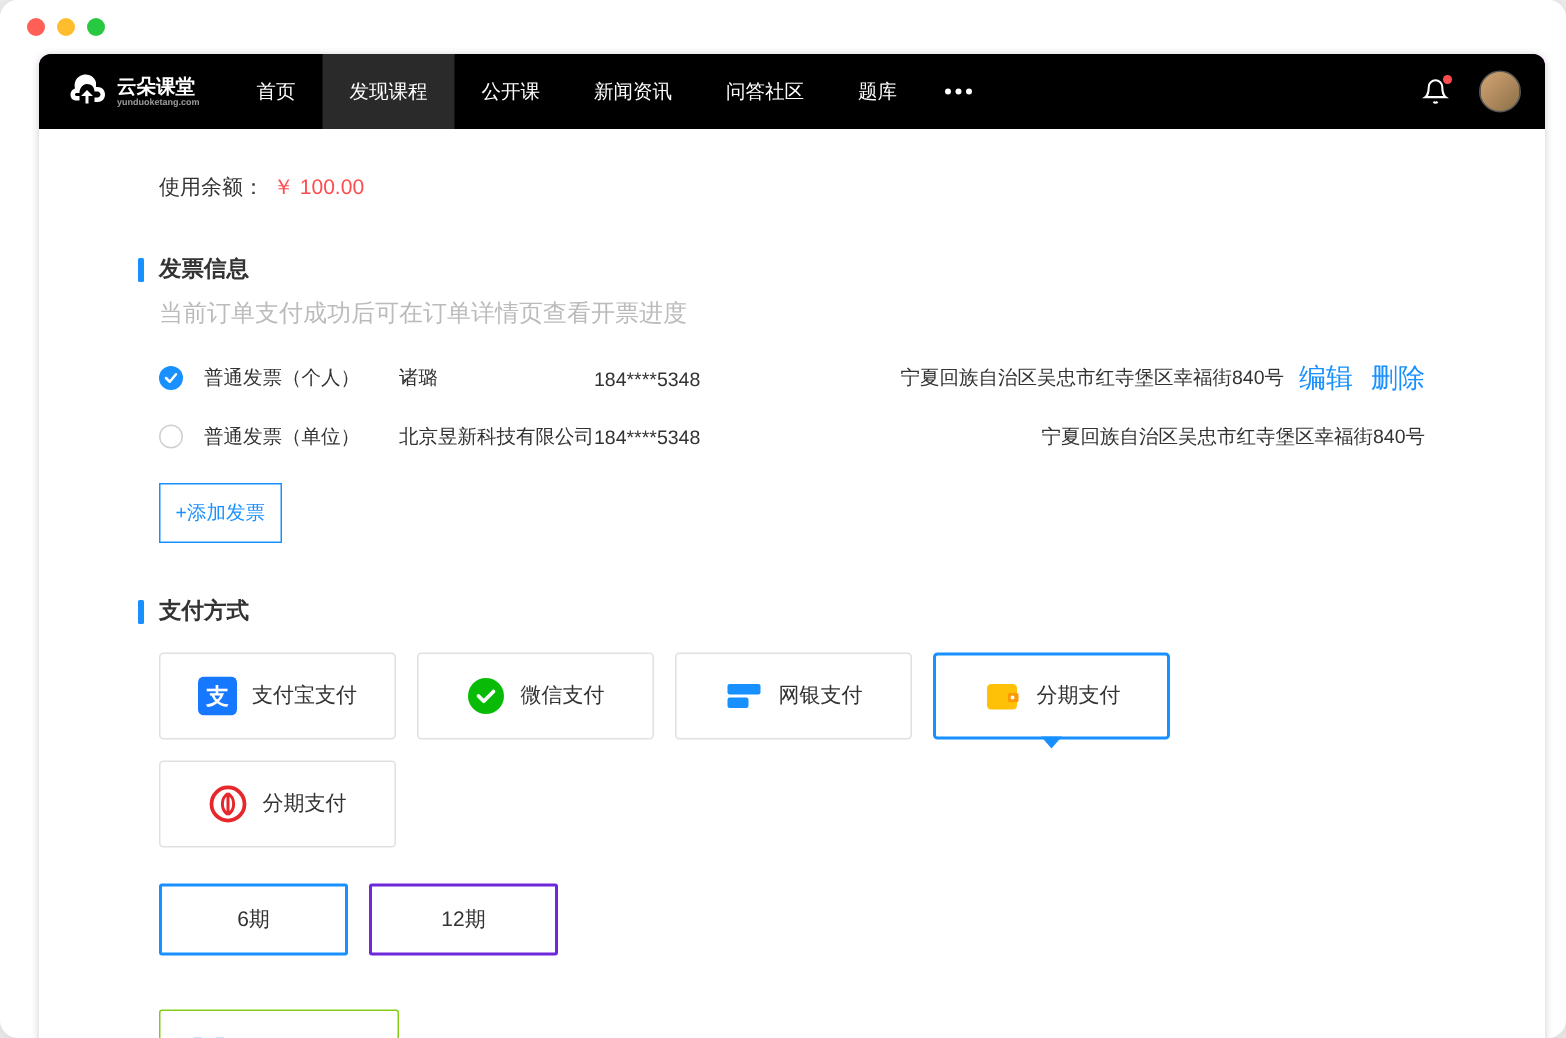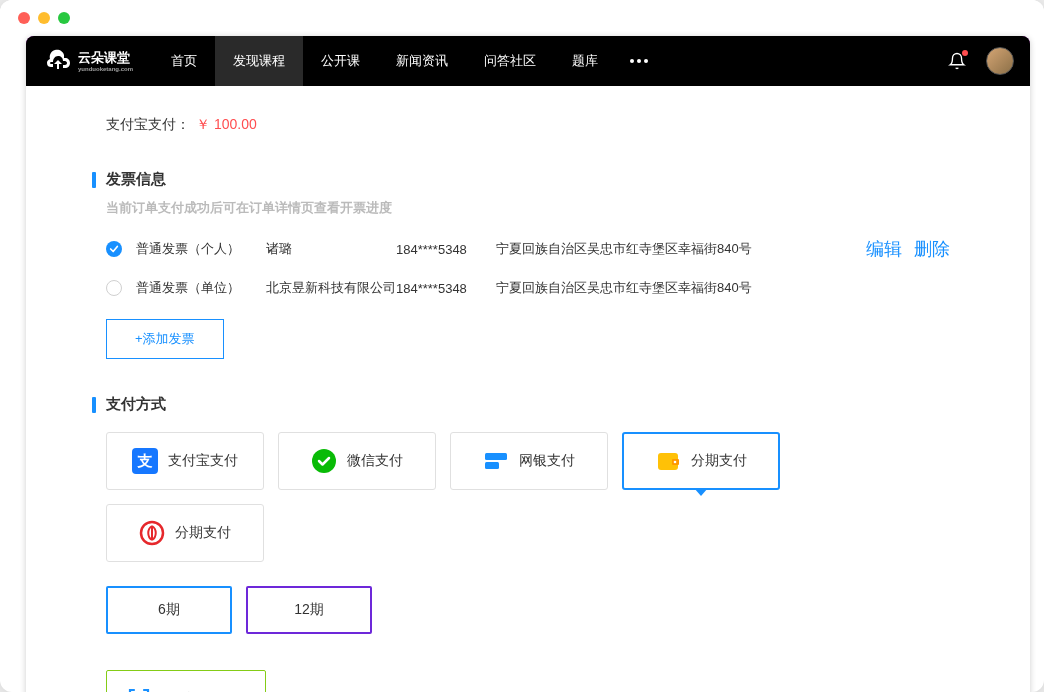--- a/index.html
+++ b/index.html
@@ -25,32 +25,32 @@
     .bell { position: relative; }
     .bell-dot { position: absolute; top: -2px; right: -2px; width: 6px; height: 6px; background: #ff4d4f; border-radius: 50%; }
     .avatar { width: 28px; height: 28px; border-radius: 50%; background: linear-gradient(135deg, #d4a574 0%, #8b6f47 100%); border: 1px solid #555; }
     .content { padding: 24px 80px; height: calc(100% - 50px); overflow: hidden; background: #fff; }
     .balance-row { font-size: 14px; color: #333; margin-bottom: 36px; margin-top: 6px; }
     .balance-label { color: #333; }
     .balance-value { color: #ff4d4f; font-weight: 500; margin-left: 6px; text-align: right; }
     .section-header { display: flex; align-items: center; gap: 10px; margin-bottom: 10px; }
     .section-bar { width: 4px; height: 16px; background: #1890ff; border-radius: 1px; margin-left: -14px; }
     .section-title { font-size: 15px; font-weight: 600; color: #333; }
-    .section-hint { font-size: 13px; color: #bbb; margin-bottom: 20px; font-weight: bold; }
+    .section-hint { font-size: 16px; color: #bbb; margin-bottom: 20px; }
     .invoice-row { display: flex; align-items: center; font-size: 13px; color: #333; margin-bottom: 18px; }
     .radio { width: 16px; height: 16px; border-radius: 50%; margin-right: 14px; flex-shrink: 0; display: flex; align-items: center; justify-content: center; }
     .radio.checked { background: #1890ff; }
     .radio.unchecked { border: 1.5px solid #d0d0d0; }
     .invoice-type { width: 130px; }
     .invoice-name { width: 130px; }
     .invoice-phone { width: 100px; }
-    .invoice-addr { flex: 1; }
+    .invoice-addr { flex: 1; text-align: right; }
     .invoice-actions { color: #1890ff; font-size: 18px; display: flex; gap: 12px; margin-left: 10px; }
     .invoice-actions span { cursor: pointer; }
-    .add-invoice-btn { border: 1px solid #1890ff; color: #1890ff; font-size: 13px; padding: 10px 28px; background: #fff; cursor: pointer; margin-top: 4px; margin-bottom: 36px; display: inline-block; }
+    .add-invoice-btn { border: 1px solid #1890ff; color: #1890ff; font-size: 13px; padding: 10px 10px; background: #fff; cursor: pointer; margin-top: 4px; margin-bottom: 36px; display: inline-block; }
     .pay-methods { display: flex; gap: 14px; margin-bottom: 24px; flex-wrap: wrap; margin-top: 18px; }
     .pay-card { width: 158px; height: 58px; border: 1px solid #e0e0e0; border-radius: 3px; display: flex; align-items: center; justify-content: center; gap: 10px; cursor: pointer; font-size: 14px; color: #333; position: relative; }
     .pay-card.selected { border: 2px solid #1890ff; }
     .pay-card.selected::after { content: ''; position: absolute; bottom: -8px; left: 50%; transform: translateX(-50%); width: 0; height: 0; border-left: 7px solid transparent; border-right: 7px solid transparent; border-top: 8px solid #1890ff; }
     .pay-icon { width: 26px; height: 26px; flex-shrink: 0; }
     .installment-options { display: flex; gap: 14px; margin-bottom: 36px; }
     .inst-card { width: 126px; height: 48px; border: 2px solid #6d28d9; border-radius: 2px; display: flex; align-items: center; justify-content: center; font-size: 14px; color: #333; cursor: pointer; }
     .inst-card.selected { border: 2px solid #1890ff; }
     .transfer-methods { display: flex; gap: 14px; }
     .transfer-card { width: 160px; height: 56px; border: 1px solid #84cc16; border-radius: 2px; display: flex; align-items: center; justify-content: center; gap: 10px; cursor: pointer; font-size: 12px; color: #333; }
@@ -101,21 +101,21 @@
               <path d="M13.73 21a2 2 0 0 1-3.46 0"></path>
             </svg>
           <div class="bell-dot"></div>
         </div>
         <div class="avatar"></div>
       </div>
     </div>
 
     <div class="content">
       <div class="balance-row">
-        <span class="balance-label">支付宝支付：</span><span class="balance-value">￥ 100.00</span>
+        <span class="balance-label">使用余额：</span><span class="balance-value">￥ 100.00</span>
       </div>
 
       
       <div class="section-header">
         <div class="section-bar"></div>
         <div class="section-title">发票信息</div>
       </div>
       <div class="section-hint">当前订单支付成功后可在订单详情页查看开票进度</div>
 
       <div class="invoice-row">

